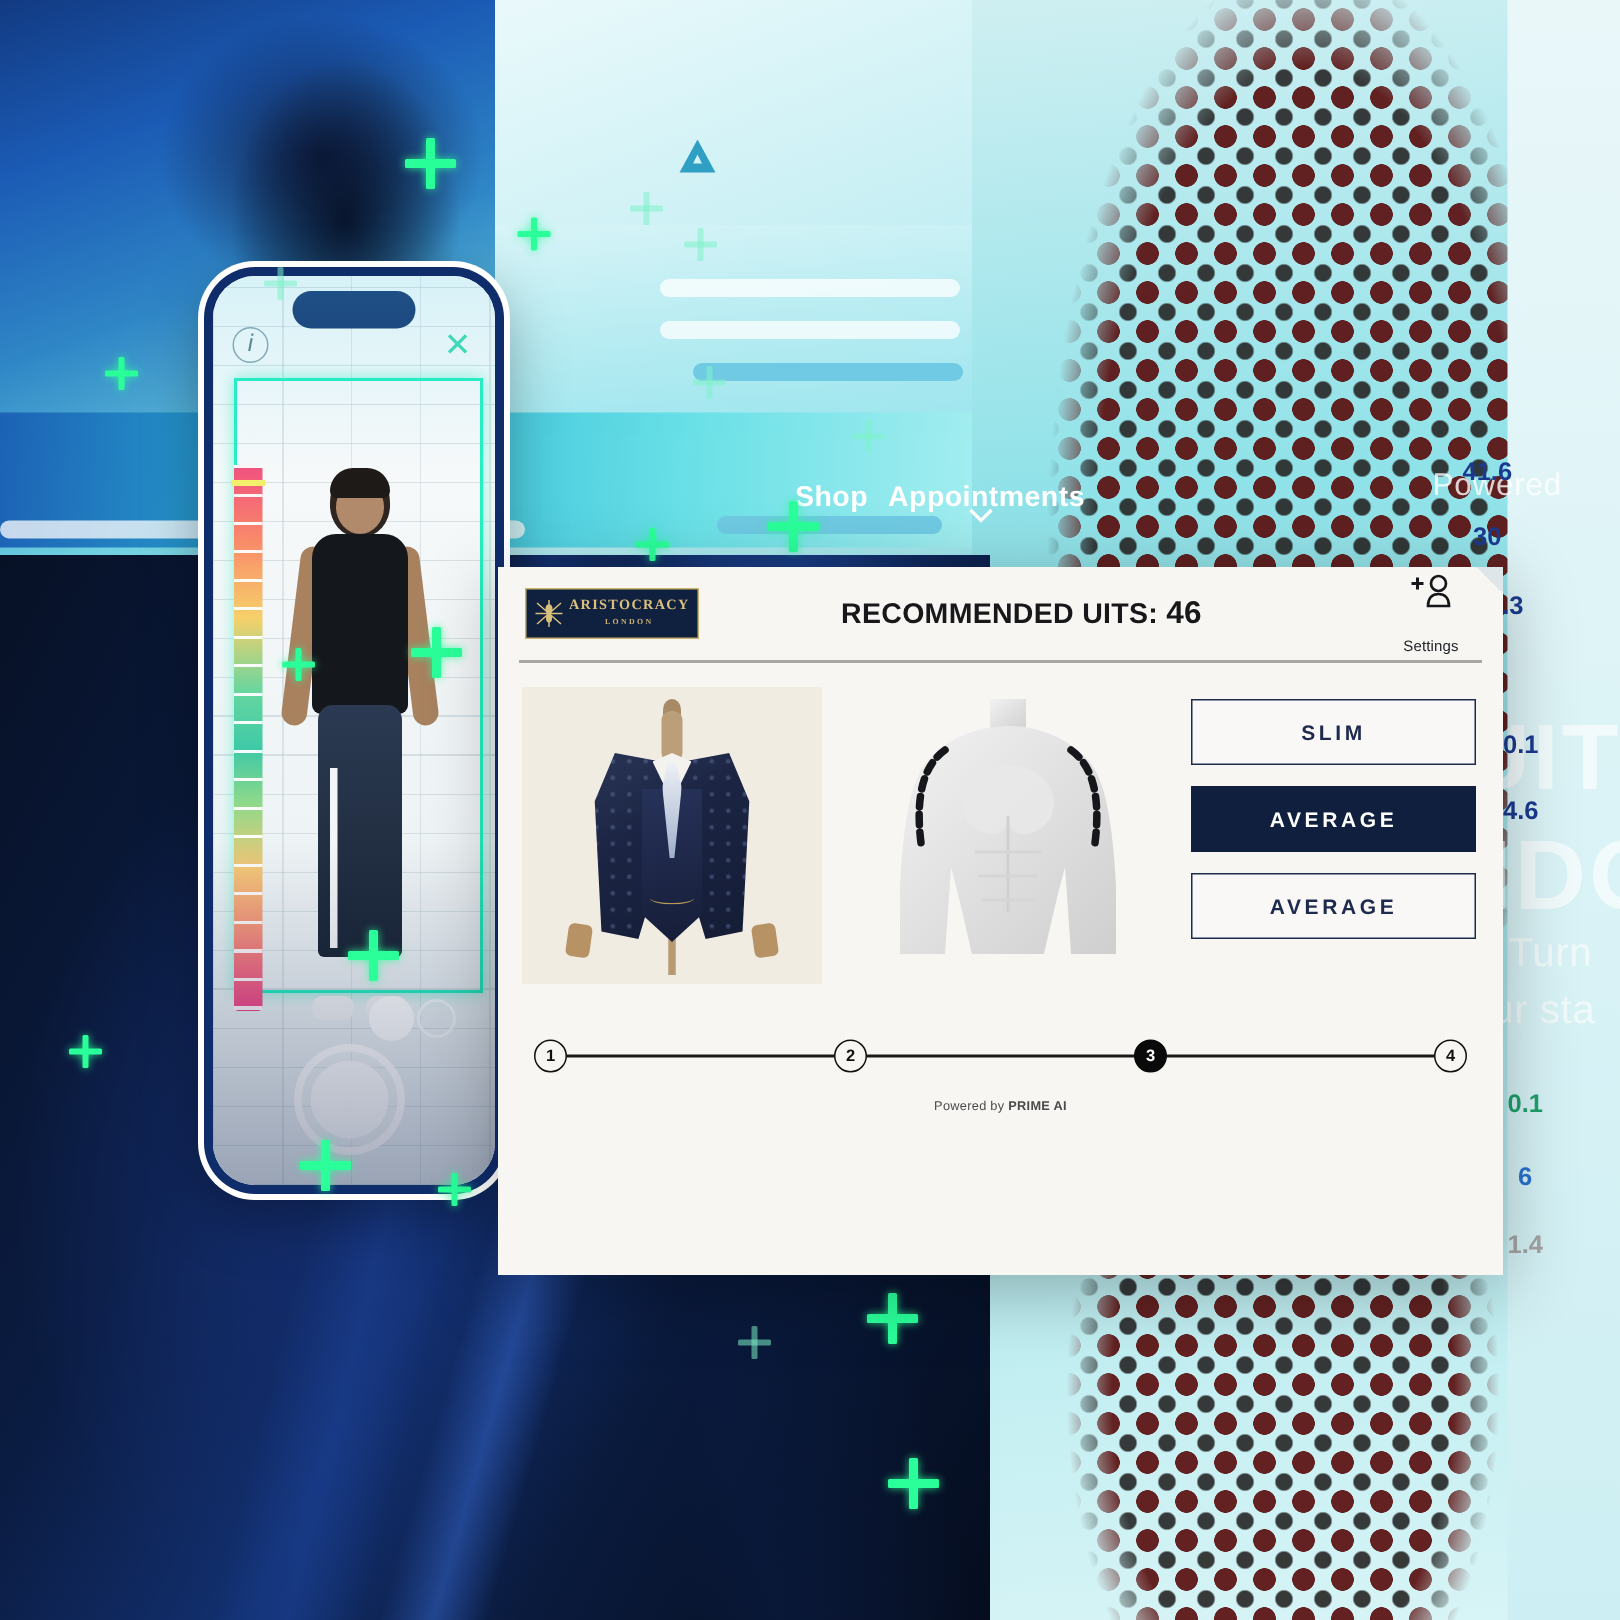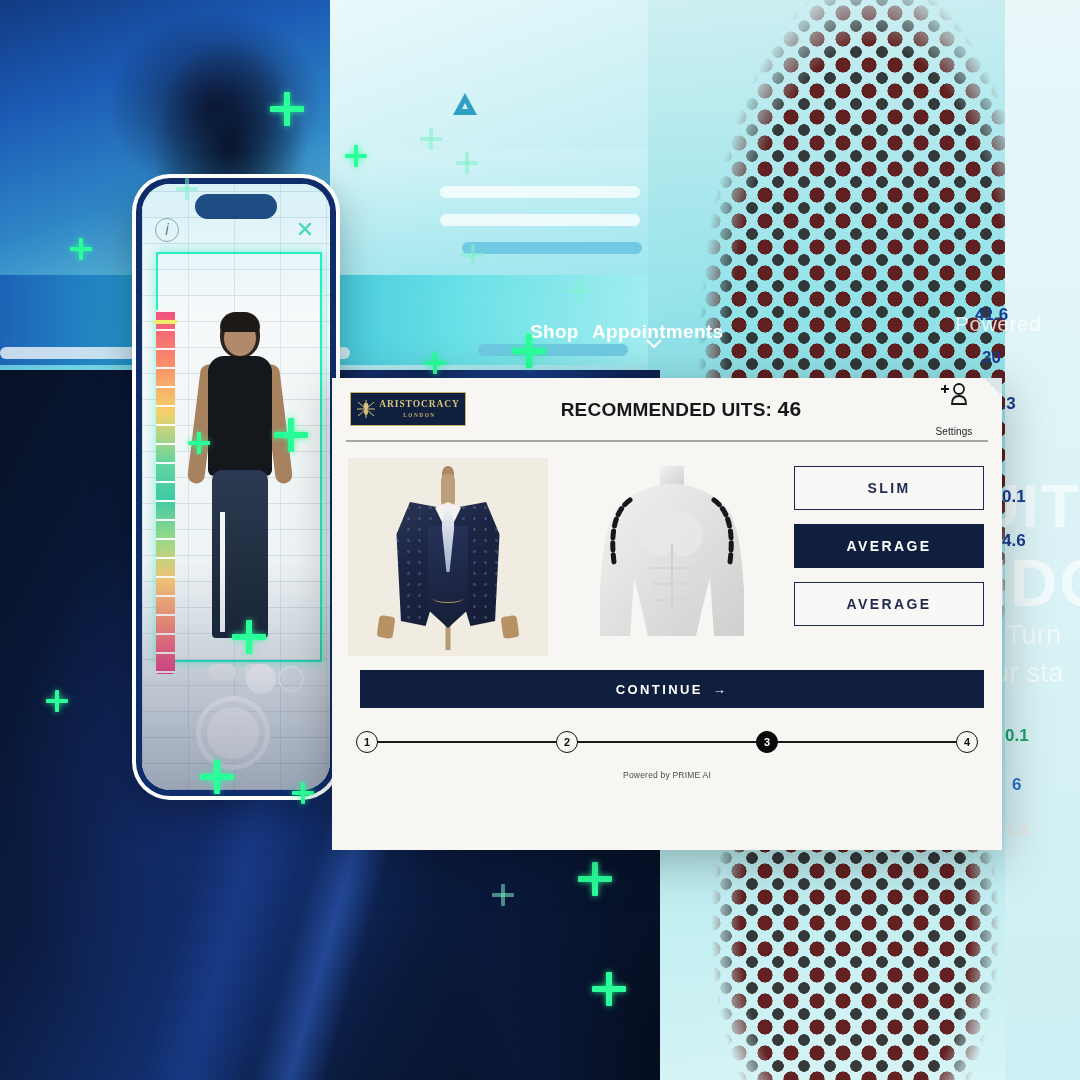--- a/index.html
+++ b/index.html
@@ -289,21 +289,21 @@
   .step-line { position:absolute; left:12px; right:12px; top:11px; height:1.6px; background:#1a1a1a; }
   .steps { position:relative; width:100%; display:flex; justify-content:space-between; }
   .step {
     width:22px; height:22px; border-radius:50%; border:1.5px solid #111;
     background:#f7f6f3; color:#111; font-size:11px; font-weight:600;
     display:flex; align-items:center; justify-content:center; z-index:2;
   }
   .step.active { background:#0a0a0a; color:#ffffff; border-color:#0a0a0a; }
 
   .powered { text-align:center; font-size:8.5px; color:#4a4a4a; margin-top:16px; letter-spacing:.2px; }
-  .powered b { font-weight:400; }
+  .powered b { font-weight:700; }
 </style>
 </head>
 <body>
 
 <div class="stage">
 
   <div class="bg-layer">
 
     <div class="bg-portrait"></div>
     <div class="band-teal-2"></div>
@@ -346,21 +346,21 @@
     <div class="ghost-type ghost-line1">ut? Turn</div>
     <div class="ghost-type ghost-line2">your sta</div>
 
     <div class="meas" style="left:975px; top:305px; color:#1b3a8f;">41.6</div>
     <div class="meas" style="left:982px; top:348px; color:#1b3a8f;">30</div>
     <div class="meas" style="left:992px; top:394px; color:#1b3a8f;">4.3</div>
     <div class="meas" style="left:1002px; top:487px; color:#1b3a8f;">0.1</div>
     <div class="meas" style="left:1002px; top:531px; color:#1b3a8f;">4.6</div>
     <div class="meas" style="left:1005px; top:726px; color:#1ca06a;">0.1</div>
     <div class="meas" style="left:1012px; top:775px; color:#2a6fd0;">6</div>
-    <div class="meas" style="left:1005px; top:820px; color:#e5e5e5;">1.4</div>
+    <div class="meas" style="left:1005px; top:820px; color:#a3a3a3;">1.4</div>
 
     <div class="phone">
       <div class="phone-screen">
         <div class="phone-wall"></div>
         <div class="scan-frame"></div>
 
         <div class="ph-person">
           <div class="ph-head"></div>
           <div class="ph-face"></div>
           <div class="ph-hair"></div>
@@ -491,24 +491,20 @@
       </div>
 
       <div class="options">
         <div class="opt">SLIM</div>
         <div class="opt selected">AVERAGE</div>
         <div class="opt">AVERAGE</div>
       </div>
     </div>
 
     <div class="card-actions">
-      <div class="btn-continue">
-        <span>CONTINUE</span>
-        <span>→</span>
-      </div>
     </div>
 
     <div class="stepper">
       <div class="step-line"></div>
       <div class="steps">
         <div class="step">1</div>
         <div class="step">2</div>
         <div class="step active">3</div>
         <div class="step">4</div>
       </div>

